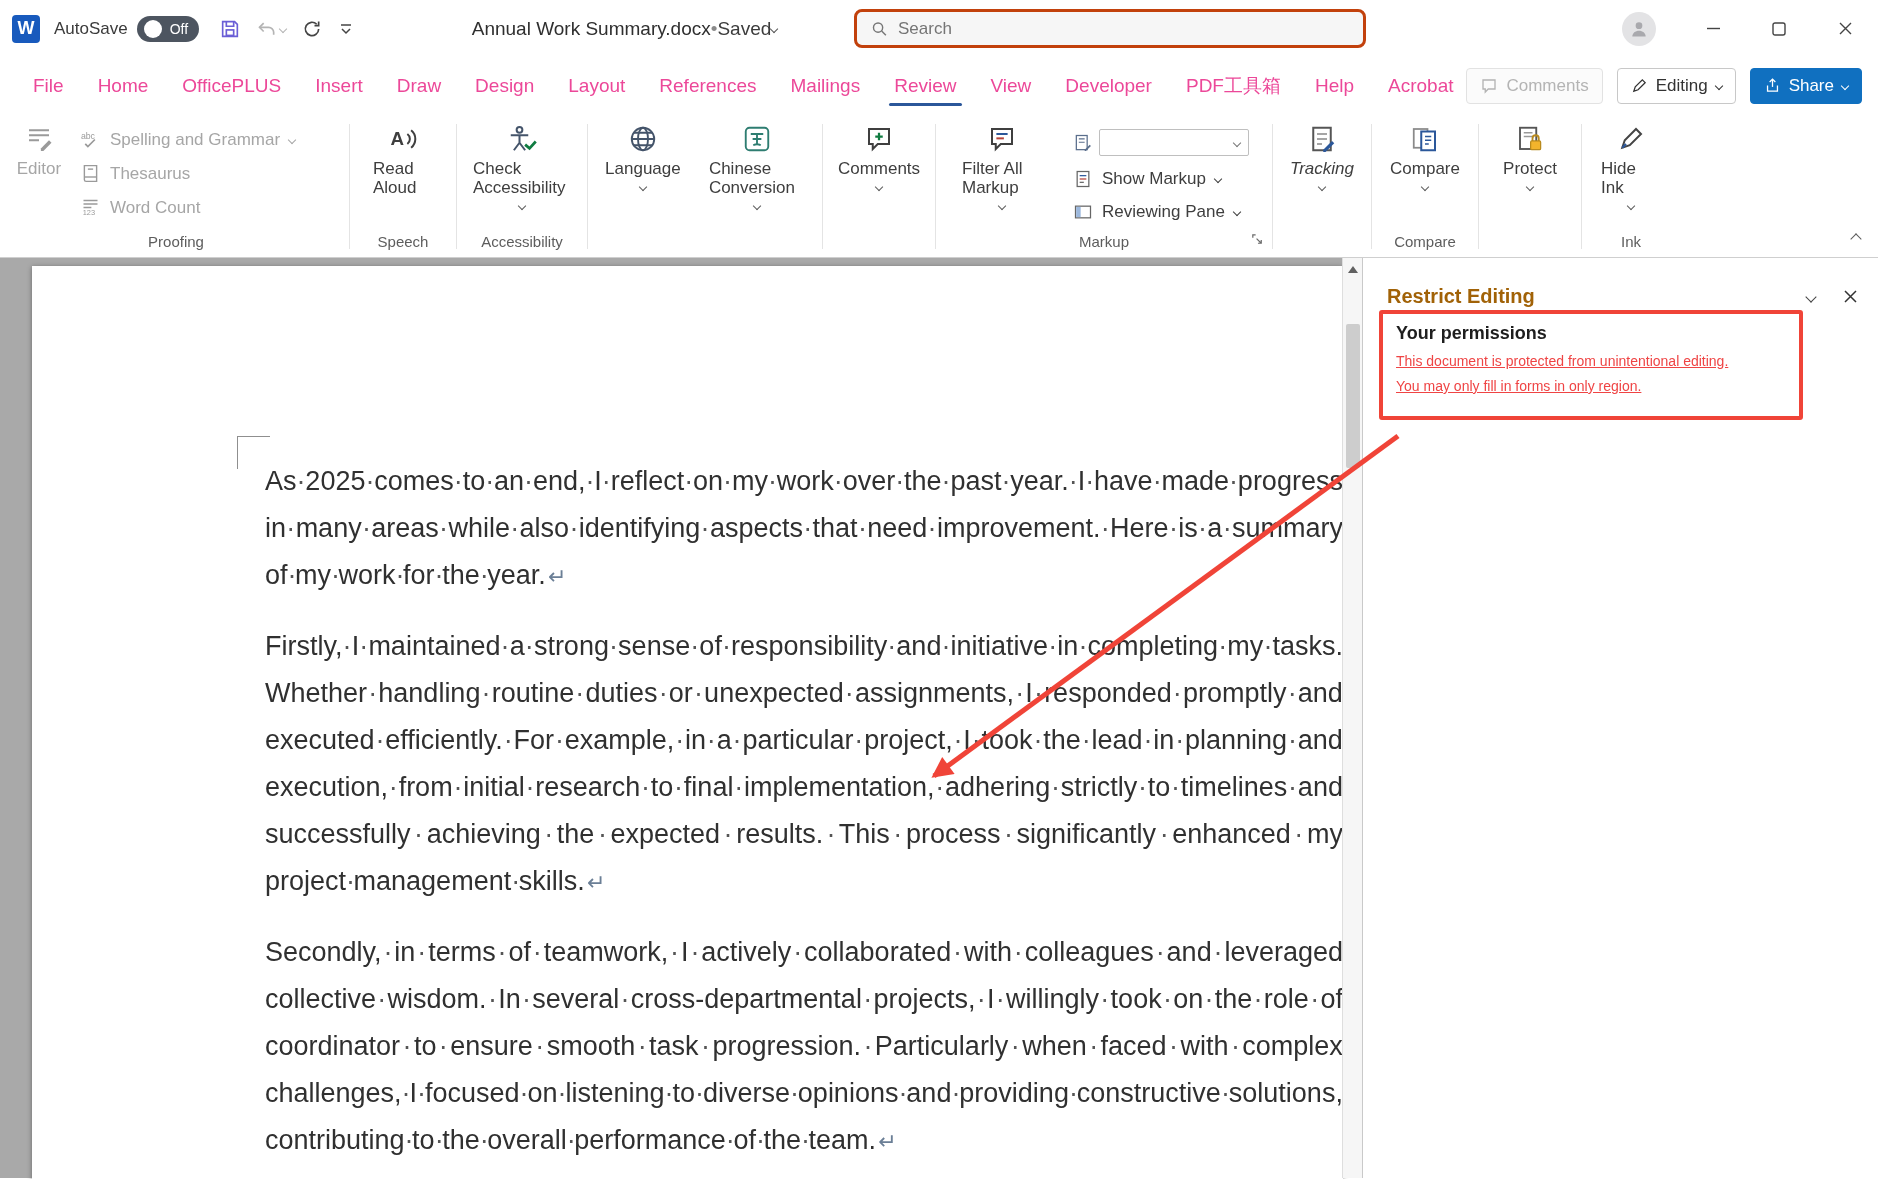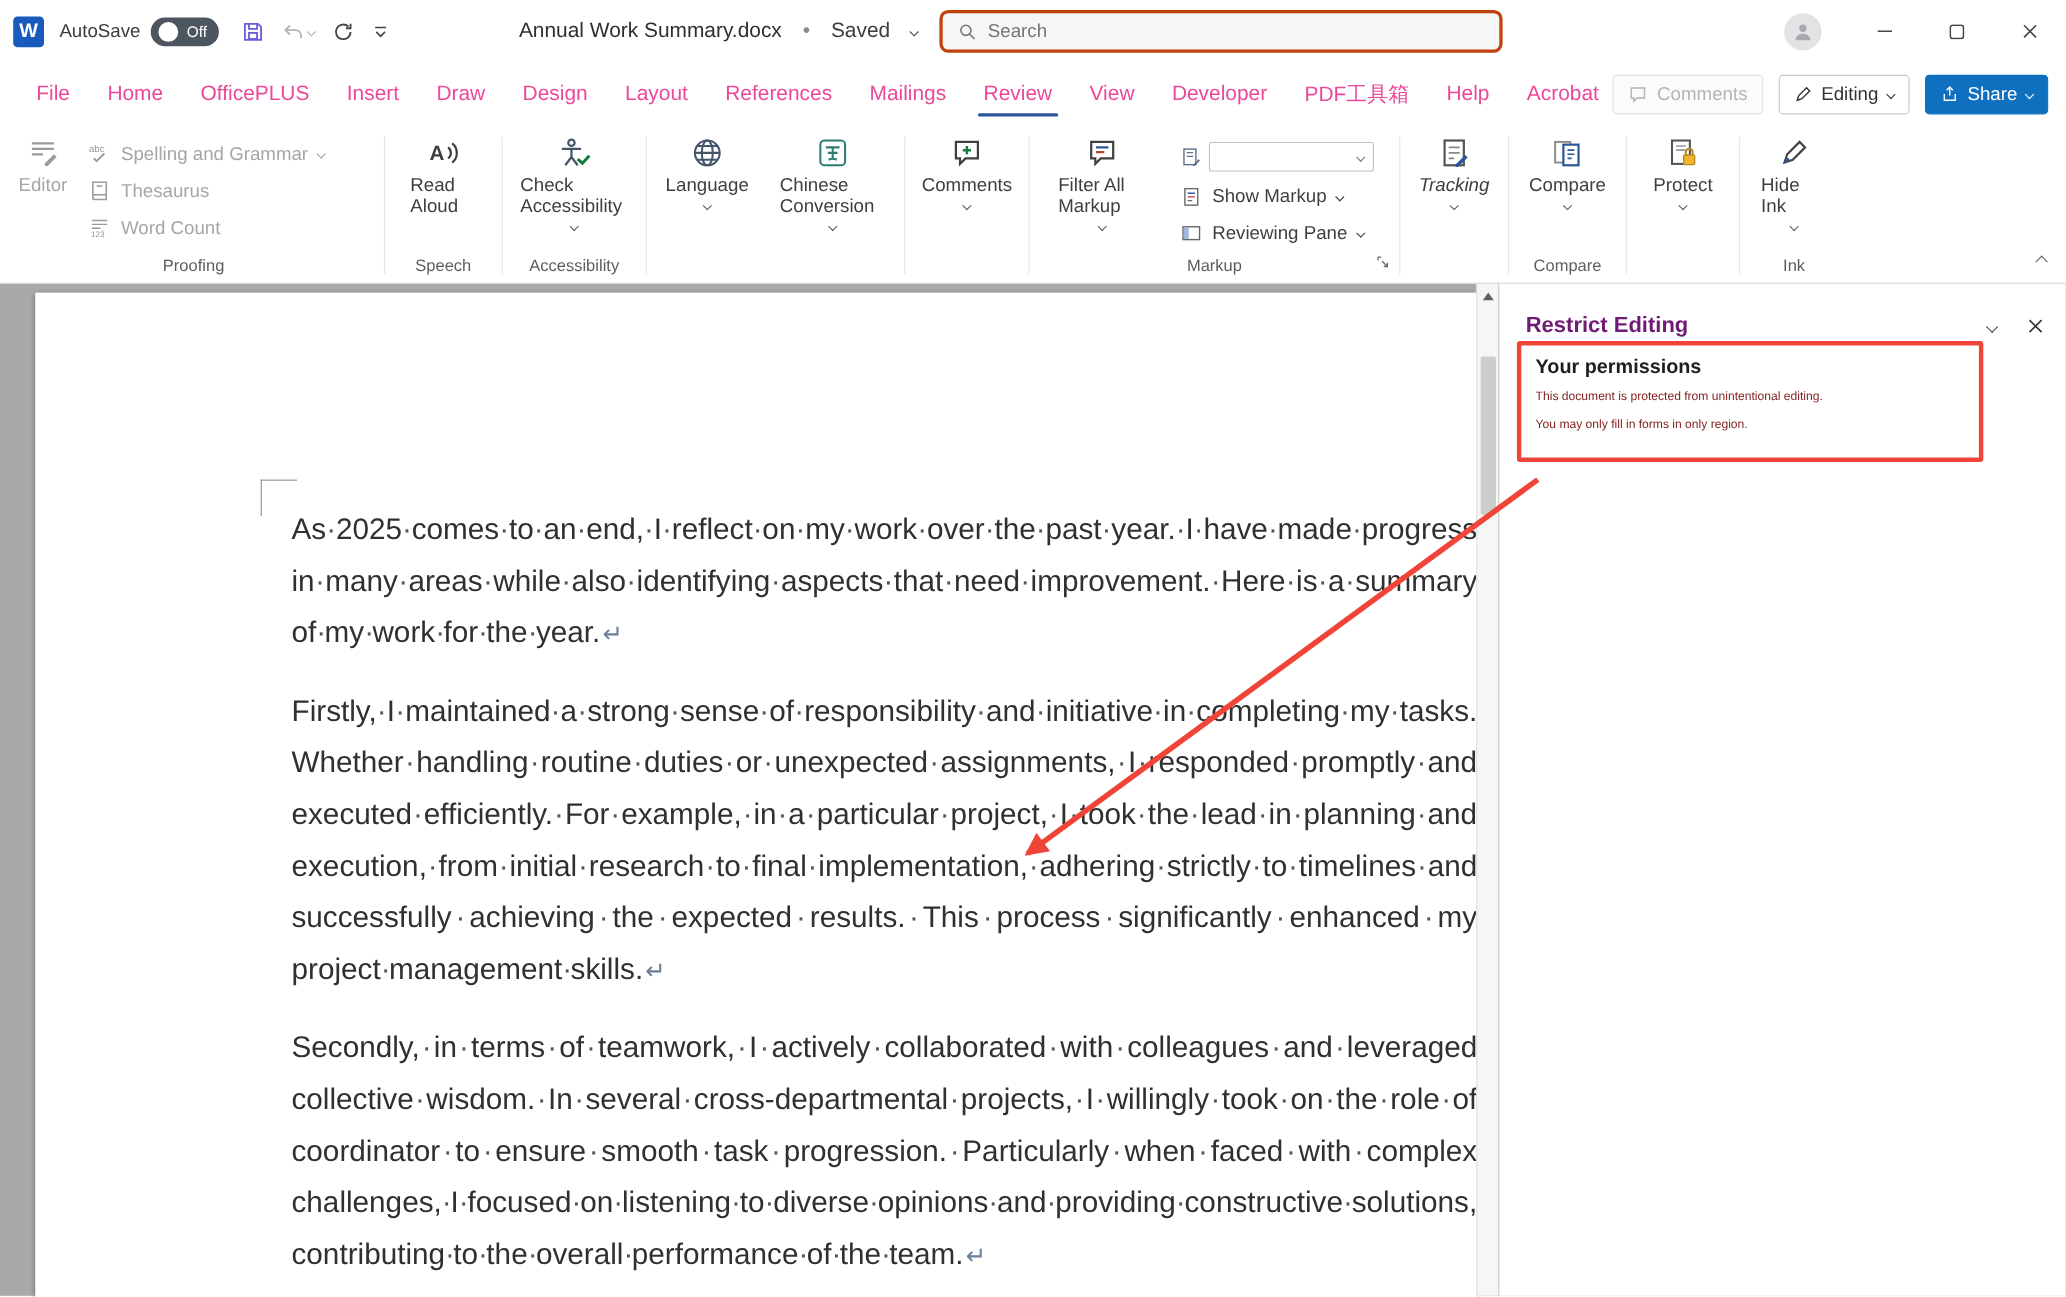--- a/index.html
+++ b/index.html
@@ -15,21 +15,21 @@
   
   .titlebar{height:57px;background:#fff;display:flex;align-items:center;position:relative;padding-left:12px;}
   .word-logo{width:28px;height:28px;border-radius:4px;background:#185abd;color:#fff;font-weight:bold;font-size:18px;display:flex;align-items:center;justify-content:center;margin-right:14px;}
   .autosave{display:flex;align-items:center;gap:9px;margin-right:16px;}
   .autosave-label{font-size:17px;color:#3b3b3b;}
   .toggle{width:62px;height:26px;border-radius:13px;background:#4d5560;display:flex;align-items:center;padding:0 7px;gap:8px;cursor:pointer;}
   .toggle-knob{width:18px;height:18px;border-radius:50%;background:#fff;}
   .toggle-state{color:#fff;font-size:14px;}
   .qat{display:flex;align-items:center;gap:16px;margin-left:4px;}
   .qat .qbtn{display:flex;align-items:center;gap:3px;cursor:pointer;}
-  .doc-title-group{margin-left:118px;display:flex;align-items:center;gap:19px;font-size:19px;color:#2f2f2f;cursor:pointer;}
+  .doc-title-group{margin-left:118px;display:flex;align-items:center;gap:0;font-size:19px;color:#2f2f2f;cursor:pointer;}
   .doc-status{color:#3c3c3c;}
   .search-box{position:absolute;left:854px;top:9px;width:512px;height:39px;background:#f6f6f6;border:3px solid #c2410c;border-radius:8px;display:flex;align-items:center;padding:0 14px;gap:10px;}
   .search-box input{border:none;outline:none;background:transparent;font-size:17px;color:#555;width:100%;font-family:inherit;}
   .tb-right{position:absolute;right:0;top:0;height:57px;display:flex;align-items:center;}
   .avatar{width:34px;height:34px;border-radius:50%;background:#e3e3e5;display:flex;align-items:center;justify-content:center;margin-right:24px;cursor:pointer;}
   .winbtn{width:66px;height:57px;display:flex;align-items:center;justify-content:center;cursor:pointer;}
 
   
   .tabsrow{height:57px;background:#fff;display:flex;align-items:stretch;padding-left:16px;position:relative;}
   .tab{padding:0 17px;font-size:19px;color:#ec4899;display:flex;align-items:center;position:relative;cursor:pointer;white-space:nowrap;}
@@ -70,25 +70,25 @@
   .ws::before{content:"·";position:absolute;left:0;width:100%;text-align:center;color:#555;}
   .ret{color:#6b7f96;font-size:0.82em;margin-left:2px;}
   .scrollbar{position:absolute;top:0;right:0;width:20px;height:100%;background:#f6f6f6;border-left:1px solid #dedede;}
   .sb-up{height:22px;display:flex;align-items:center;justify-content:center;cursor:pointer;}
   .tri-up{width:0;height:0;border-left:5px solid transparent;border-right:5px solid transparent;border-bottom:7px solid #606060;}
   .sb-thumb{position:absolute;left:3px;top:66px;width:14px;height:144px;background:#cdcdcd;border-radius:2px;cursor:grab;}
 
   
   .panel{flex:1;background:#fff;border-left:1px solid #c9c9c9;position:relative;}
   .panel-header{display:flex;align-items:center;padding:27px 20px 0 24px;}
-  .panel-title{font-size:20px;font-weight:700;color:#701a75;flex:1;}
+  .panel-title{font-size:20px;font-weight:700;color:#a16207;flex:1;}
   .panel-hbtn{color:#444;margin-left:28px;cursor:pointer;display:flex;align-items:center;}
   .perm-box{position:absolute;left:16px;top:52px;width:424px;height:110px;border:4px solid #f04438;border-radius:3px;padding:9px 13px;}
   .perm-title{font-size:18px;font-weight:700;color:#1e1e1e;margin-bottom:5px;}
-  .perm-text{font-size:11px;color:#7f1d1d;line-height:25px;white-space:nowrap;}
+  .perm-text{font-size:14px;color:#ef4444;line-height:25px;white-space:nowrap;text-decoration:underline;}
 
   
   .arrow-overlay{position:absolute;left:0;top:0;width:1878px;height:1179px;pointer-events:none;z-index:60;}
 </style>
 </head>
 <body>
 
 <div class="titlebar">
   <div class="word-logo">W</div>
   <div class="autosave">

